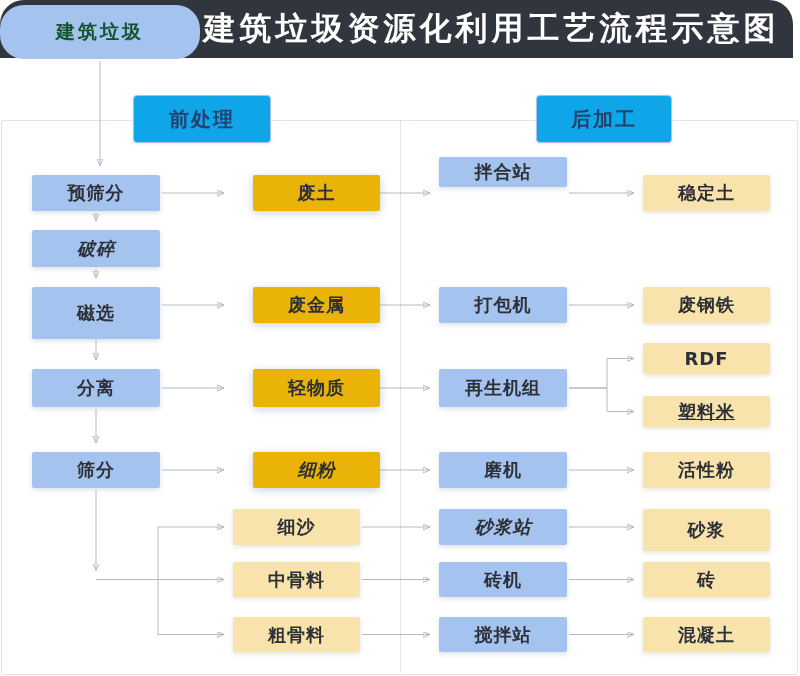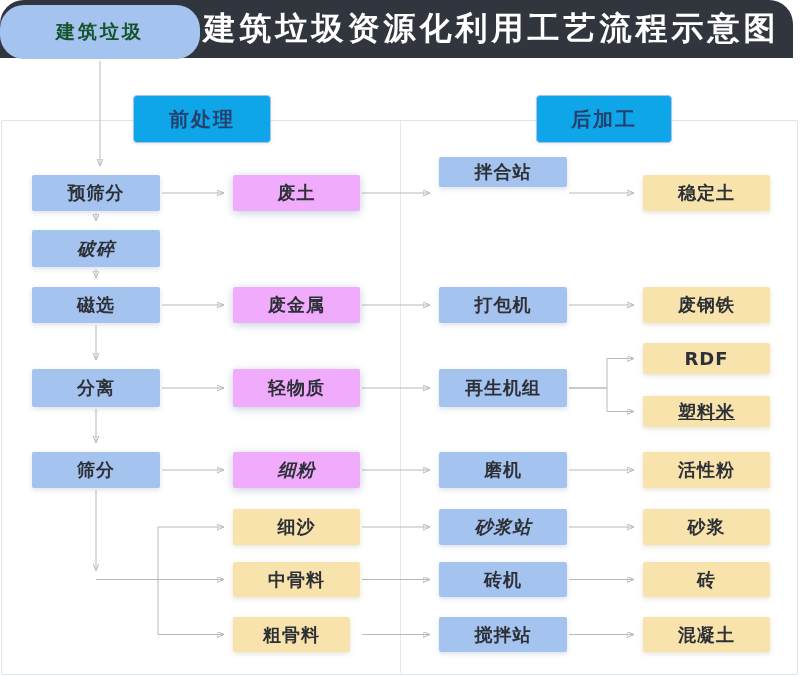--- a/index.html
+++ b/index.html
@@ -58,21 +58,21 @@
   #edges{position:absolute;left:0;top:0;z-index:1;}
   #edges path{stroke:var(--arrow-gray);stroke-width:1;fill:none;}
   .node{
     position:absolute;border-radius:2px;
     display:flex;align-items:center;justify-content:center;
     font-size:18px;font-weight:600;color:var(--node-text);
     letter-spacing:1px;white-space:nowrap;z-index:2;
   }
   .node.blue{background:var(--process-blue);box-shadow:0 2px 5px rgba(140,155,185,.30);}
   .node.yellow{background:var(--output-yellow);box-shadow:0 2px 5px rgba(160,150,110,.25);}
-  .node.white{background:#f0abfc;box-shadow:0 2px 8px rgba(130,145,175,.45);}
+  .node.white{background:#eab308;box-shadow:0 2px 8px rgba(130,145,175,.45);margin-left:20px;}
 </style>
 </head>
 <body>
 
 <div class="titlebar">
   <span class="title">建筑垃圾资源化利用工艺流程示意图</span>
 </div>
 <div class="tab">建筑垃圾</div>
 
 <div class="panel"></div>
@@ -110,41 +110,41 @@
     <path d="M569,527 H634" marker-end="url(#arr)"></path>
     <path d="M362,579.5 H430" marker-end="url(#arr)"></path>
     <path d="M569,579.5 H634" marker-end="url(#arr)"></path>
     <path d="M362,634.5 H430" marker-end="url(#arr)"></path>
     <path d="M569,634.5 H634" marker-end="url(#arr)"></path>
   </svg>
 
 <div id="nodes">
     <div class="node blue" style="left: 32px; top: 175px; width: 128px; height: 36px;">预筛分</div>
     <div class="node blue" style="left: 32px; top: 230px; width: 128px; height: 37px; font-style: italic;">破碎</div>
-    <div class="node blue" style="left: 32px; top: 287px; width: 128px; height: 36px;">磁选</div>
+    <div class="node blue" style="left: 32px; top: 287px; width: 128px; height: 52px;">磁选</div>
     <div class="node blue" style="left: 32px; top: 369px; width: 128px; height: 38px;">分离</div>
     <div class="node blue" style="left: 32px; top: 452px; width: 128px; height: 36px;">筛分</div>
     <div class="node white" style="left: 233px; top: 175px; width: 127px; height: 36px;">废土</div>
     <div class="node white" style="left: 233px; top: 287px; width: 127px; height: 36px;">废金属</div>
     <div class="node white" style="left: 233px; top: 369px; width: 127px; height: 38px;">轻物质</div>
     <div class="node white" style="left: 233px; top: 452px; width: 127px; height: 36px; font-style: italic;">细粉</div>
     <div class="node yellow" style="left: 233px; top: 509px; width: 127px; height: 36px;">细沙</div>
     <div class="node yellow" style="left: 233px; top: 562px; width: 127px; height: 35px;">中骨料</div>
-    <div class="node yellow" style="left: 233px; top: 617px; width: 117px; height: 35px;">粗骨料</div>
+    <div class="node yellow" style="left: 233px; top: 617px; width: 127px; height: 35px;">粗骨料</div>
     <div class="node blue" style="left: 439px; top: 157px; width: 128px; height: 30px;">拌合站</div>
     <div class="node blue" style="left: 439px; top: 287px; width: 128px; height: 36px;">打包机</div>
     <div class="node blue" style="left: 439px; top: 369px; width: 128px; height: 38px;">再生机组</div>
     <div class="node blue" style="left: 439px; top: 452px; width: 128px; height: 36px;">磨机</div>
     <div class="node blue" style="left: 439px; top: 509px; width: 128px; height: 36px; font-style: italic;">砂浆站</div>
     <div class="node blue" style="left: 439px; top: 562px; width: 128px; height: 35px;">砖机</div>
     <div class="node blue" style="left: 439px; top: 617px; width: 128px; height: 35px;">搅拌站</div>
     <div class="node yellow" style="left: 643px; top: 175px; width: 127px; height: 36px;">稳定土</div>
     <div class="node yellow" style="left: 643px; top: 287px; width: 127px; height: 36px;">废钢铁</div>
     <div class="node yellow" style="left: 643px; top: 343px; width: 127px; height: 31px;">RDF</div>
     <div class="node yellow" style="left: 643px; top: 396px; width: 127px; height: 31px; text-decoration: underline;">塑料米</div>
     <div class="node yellow" style="left: 643px; top: 452px; width: 127px; height: 36px;">活性粉</div>
-    <div class="node yellow" style="left: 643px; top: 509px; width: 127px; height: 36px; text-align: right;">砂浆</div>
+    <div class="node yellow" style="left: 643px; top: 509px; width: 127px; height: 42px; text-align: right;">砂浆</div>
     <div class="node yellow" style="left: 643px; top: 562px; width: 127px; height: 35px;">砖</div>
     <div class="node yellow" style="left: 643px; top: 617px; width: 127px; height: 35px;">混凝土</div>
   </div>
 
 <div class="sec-label" id="sec-pre">前处理</div>
 <div class="sec-label" id="sec-post">后加工</div>
 
 </body></html>

